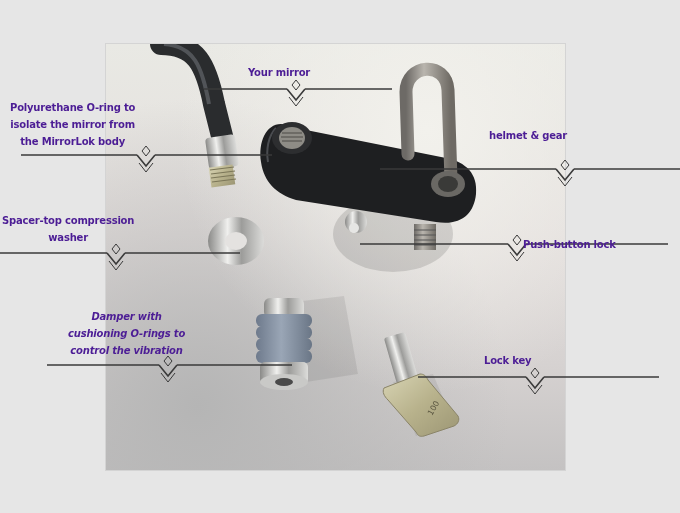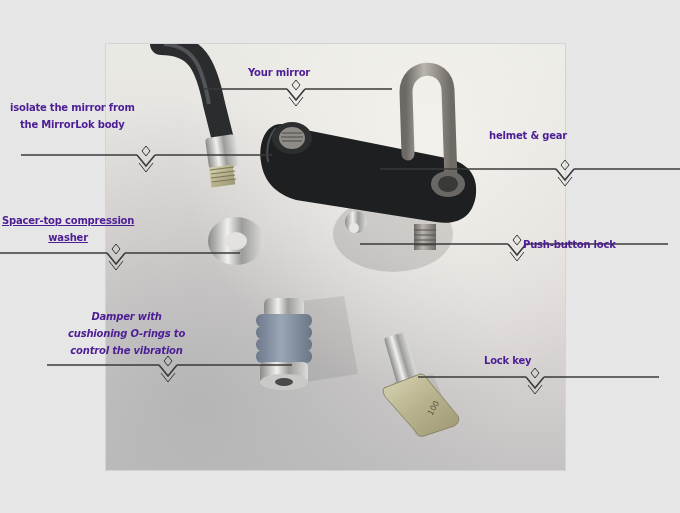--- a/index.html
+++ b/index.html
@@ -183,29 +183,30 @@
       <path d="M-7,8 L0,17 L7,8"></path>
     </g>
   </g>
 </svg>
 
 <div class="label" style="left:248px; top:64px;">
   <div>Your mirror</div>
 </div>
 
 <div class="label" style="left:10px; top:99px;">
+  <div>Polyurethane O-ring to</div>
   <div>isolate the mirror from</div>
   <div>the MirrorLok body</div>
 </div>
 
 <div class="label" style="left:489px; top:127px;">
   <div>helmet &amp; gear</div>
 </div>
 
-<div class="label" style="left:2px; top:212px;text-decoration:underline;">
+<div class="label" style="left:2px; top:212px;">
   <div>Spacer-top compression</div>
   <div>washer</div>
 </div>
 
 <div class="label" style="left:523px; top:236px;">
   <div>Push-button lock</div>
 </div>
 
 <div class="label" style="left:68px; top:308px;font-style:italic;">
   <div>Damper with</div>

